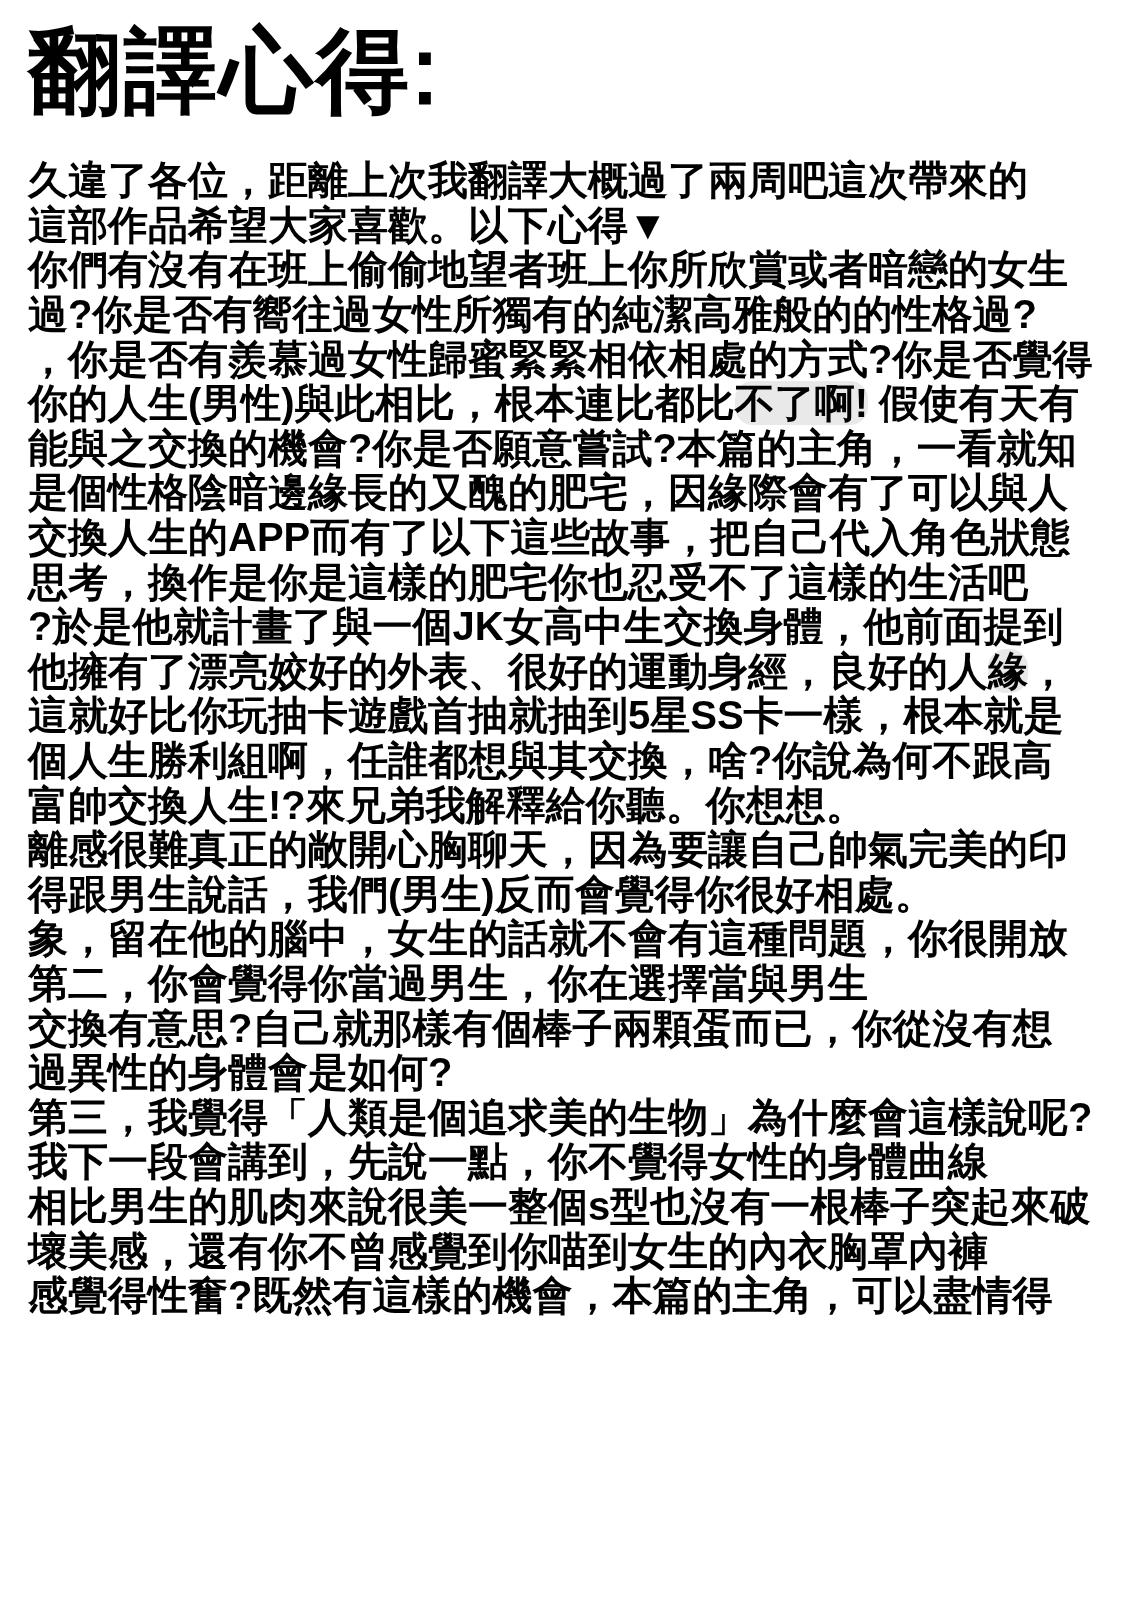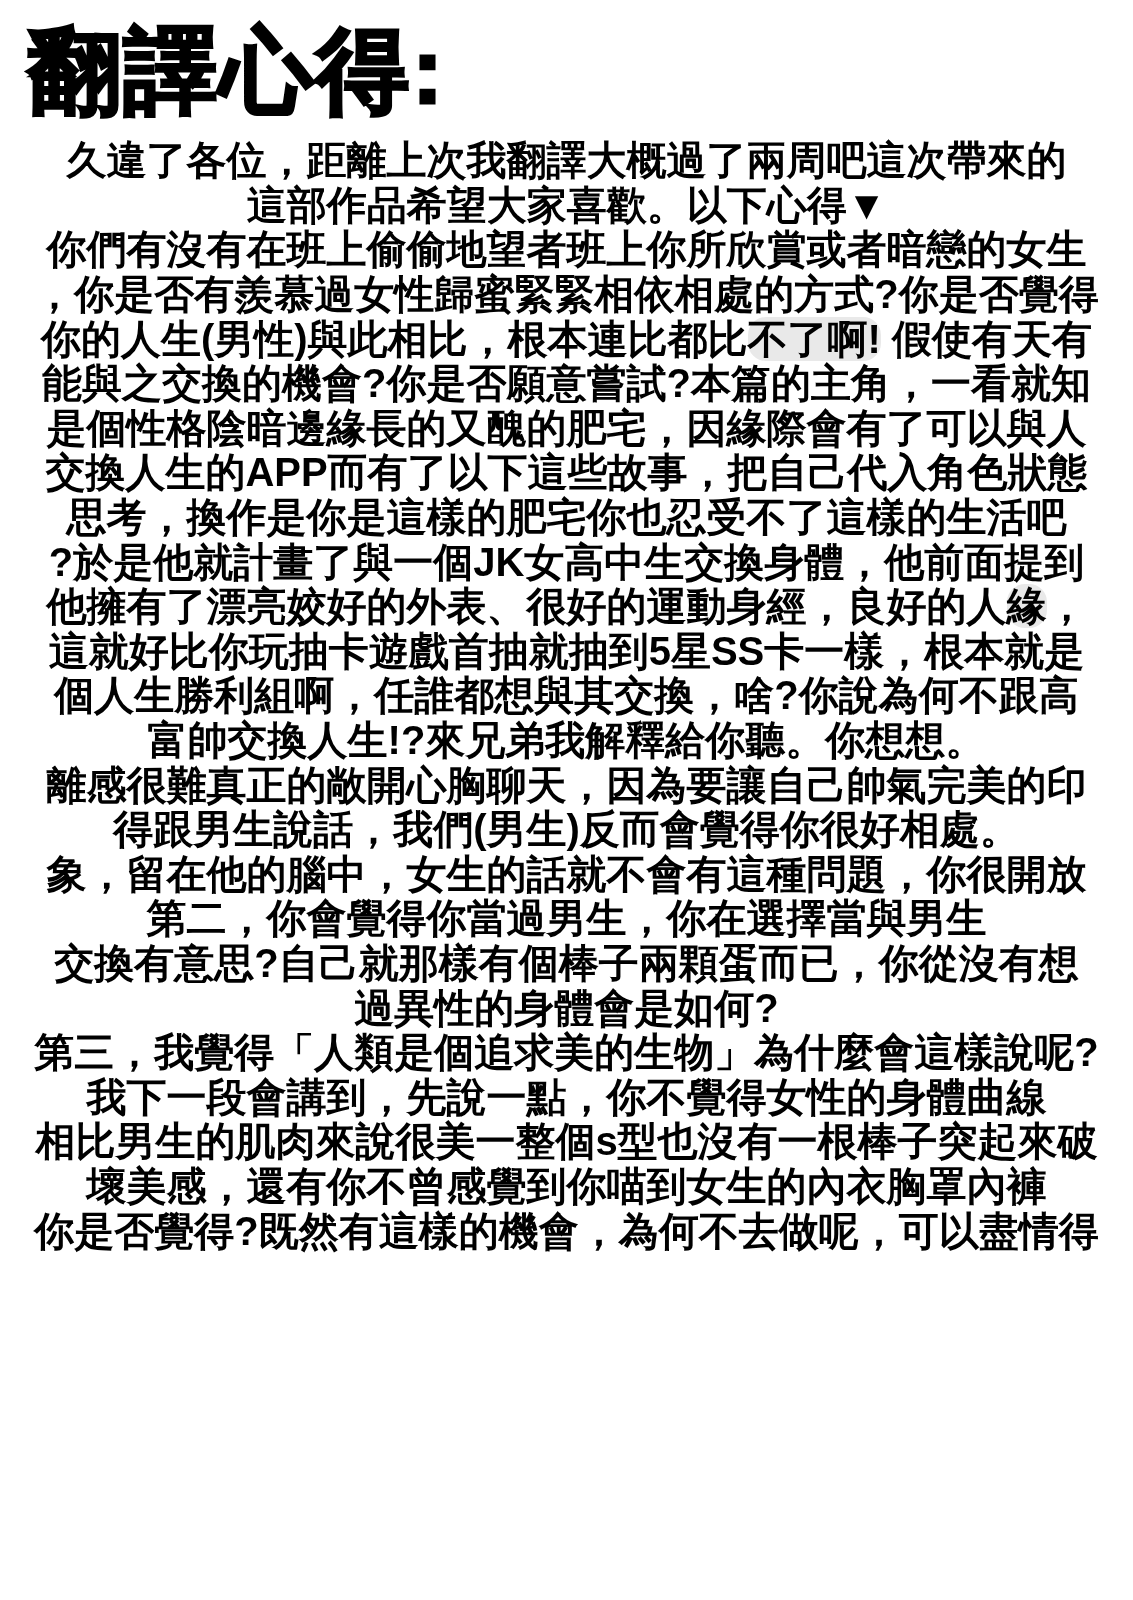--- a/index.html
+++ b/index.html
@@ -15,52 +15,52 @@
     font-family: "Liberation Sans", sans-serif;
   }
   .page {
     box-sizing: border-box;
     width: 1133px;
     height: 1600px;
     padding: 20px 28px 0 28px;
     background: #ffffff;
   }
   .title {
-    margin: 0 0 16px 0;
+    margin: 0 0 36px 0;
     font-size: 93px;
     line-height: 1.1;
-    font-weight: 700;
+    font-weight: 400;
     letter-spacing: 3px;
     -webkit-text-stroke: 3px #000000;
     white-space: nowrap;
   }
   .body-text {
     font-size: 40px;
     font-weight: 600;
     letter-spacing: 0px;
   }
   .line {
     line-height: 44.6px;
     white-space: nowrap;
-    text-align: center;
   }
   .hl {
     background: #e9e9e9;
     border-radius: 18px;
   }
 </style>
 </head>
 <body>
 
 <div class="page">
   <h1 class="title">翻譯心得:</h1>
   <div class="body-text">
       <div class="line"><span>久違了各位，距離上次我翻譯大概過了兩周吧這次帶來的</span></div>
       <div class="line"><span>這部作品希望大家喜歡。以下心得▼</span></div>
       <div class="line"><span>你們有沒有在班上偷偷地望者班上你所欣賞或者暗戀的女生</span></div>
+      <div class="line"><span>過?你是否有嚮往過女性所獨有的純潔高雅般的的性格過?</span></div>
       <div class="line"><span>，你是否有羨慕過女性歸蜜緊緊相依相處的方式?你是否覺得</span></div>
       <div class="line"><span>你的人生(男性)與此相比，根本連比都比</span><span class="hl">不了啊!</span><span> 假使有天有</span></div>
       <div class="line"><span>能與之交換的機會?你是否願意嘗試?本篇的主角，一看就知</span></div>
       <div class="line"><span>是個性格陰暗邊緣長的又醜的肥宅，因緣際會有了可以與人</span></div>
       <div class="line"><span>交換人生的APP而有了以下這些故事，把自己代入角色狀態</span></div>
       <div class="line"><span>思考，換作是你是這樣的肥宅你也忍受不了這樣的生活吧</span></div>
       <div class="line"><span>?於是他就計畫了與一個JK女高中生交換身體，他前面提到</span></div>
       <div class="line"><span>他擁有了漂亮姣好的外表、很好的運動身經，良好的人</span><span class="hl">緣</span><span>，</span></div>
       <div class="line"><span>這就好比你玩抽卡遊戲首抽就抽到5星SS卡一樣，根本就是</span></div>
       <div class="line"><span>個人生勝利組啊，任誰都想與其交換，啥?你說為何不跟高</span></div>
@@ -68,15 +68,15 @@
       <div class="line"><span>離感很難真正的敞開心胸聊天，因為要讓自己帥氣完美的印</span></div>
       <div class="line"><span>得跟男生說話，我們(男生)反而會覺得你很好相處。</span></div>
       <div class="line"><span>象，留在他的腦中，女生的話就不會有這種問題，你很開放</span></div>
       <div class="line"><span>第二，你會覺得你當過男生，你在選擇當與男生</span></div>
       <div class="line"><span>交換有意思?自己就那樣有個棒子兩顆蛋而已，你從沒有想</span></div>
       <div class="line"><span>過異性的身體會是如何?</span></div>
       <div class="line"><span>第三，我覺得「人類是個追求美的生物」為什麼會這樣說呢?</span></div>
       <div class="line"><span>我下一段會講到，先說一點，你不覺得女性的身體曲線</span></div>
       <div class="line"><span>相比男生的肌肉來說很美一整個s型也沒有一根棒子突起來破</span></div>
       <div class="line"><span>壞美感，還有你不曾感覺到你喵到女生的內衣胸罩內褲</span></div>
-      <div class="line"><span>你是否覺得?既然有這樣的機會，為何不去做呢，可以盡情得</span></div>
+      <div class="line"><span>感覺得性奮?既然有這樣的機會，本篇的主角，可以盡情得</span></div>
     </div>
 </div>
 
 </body></html>

